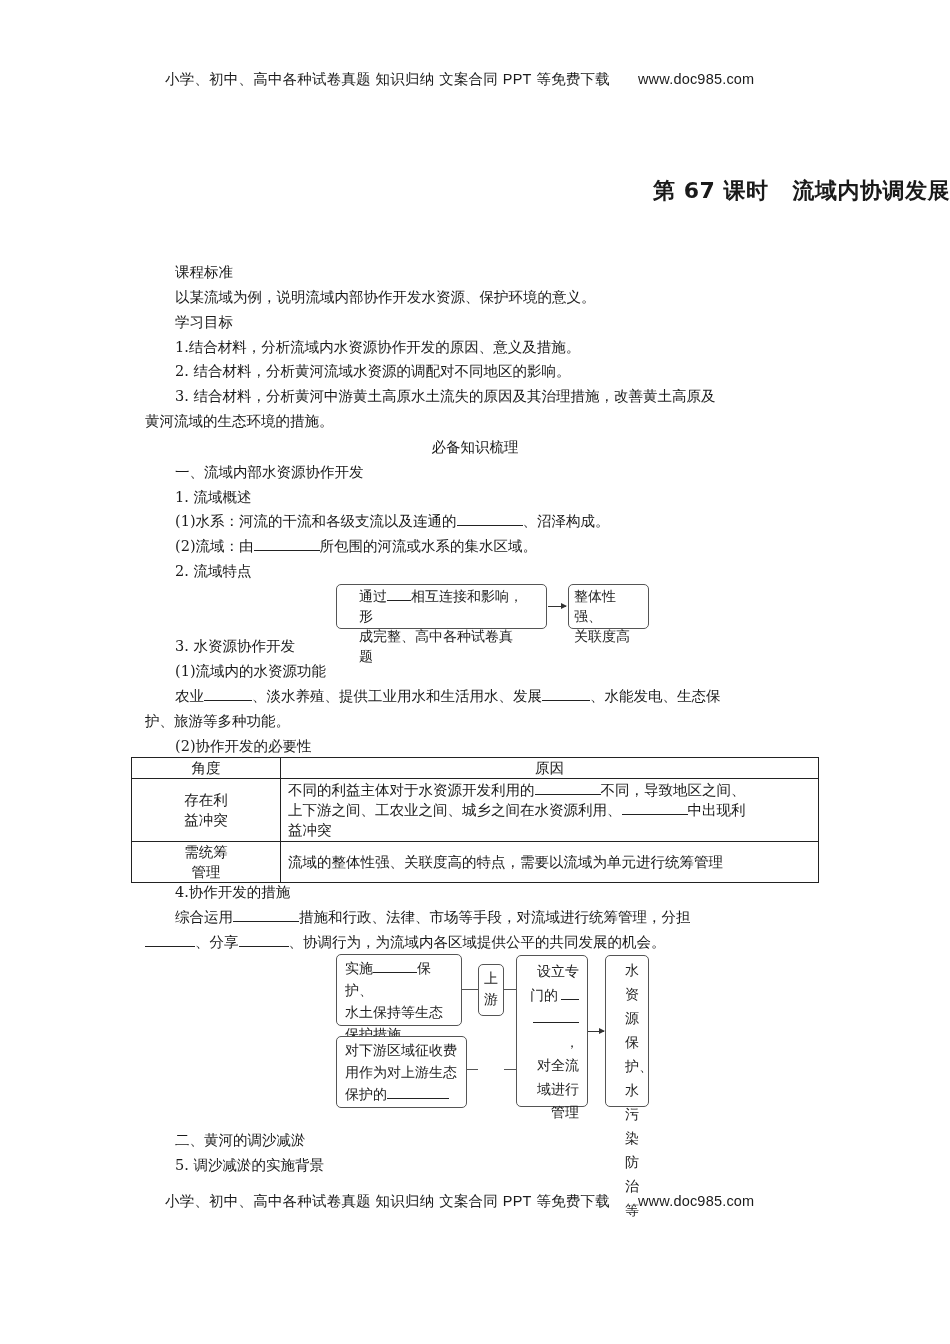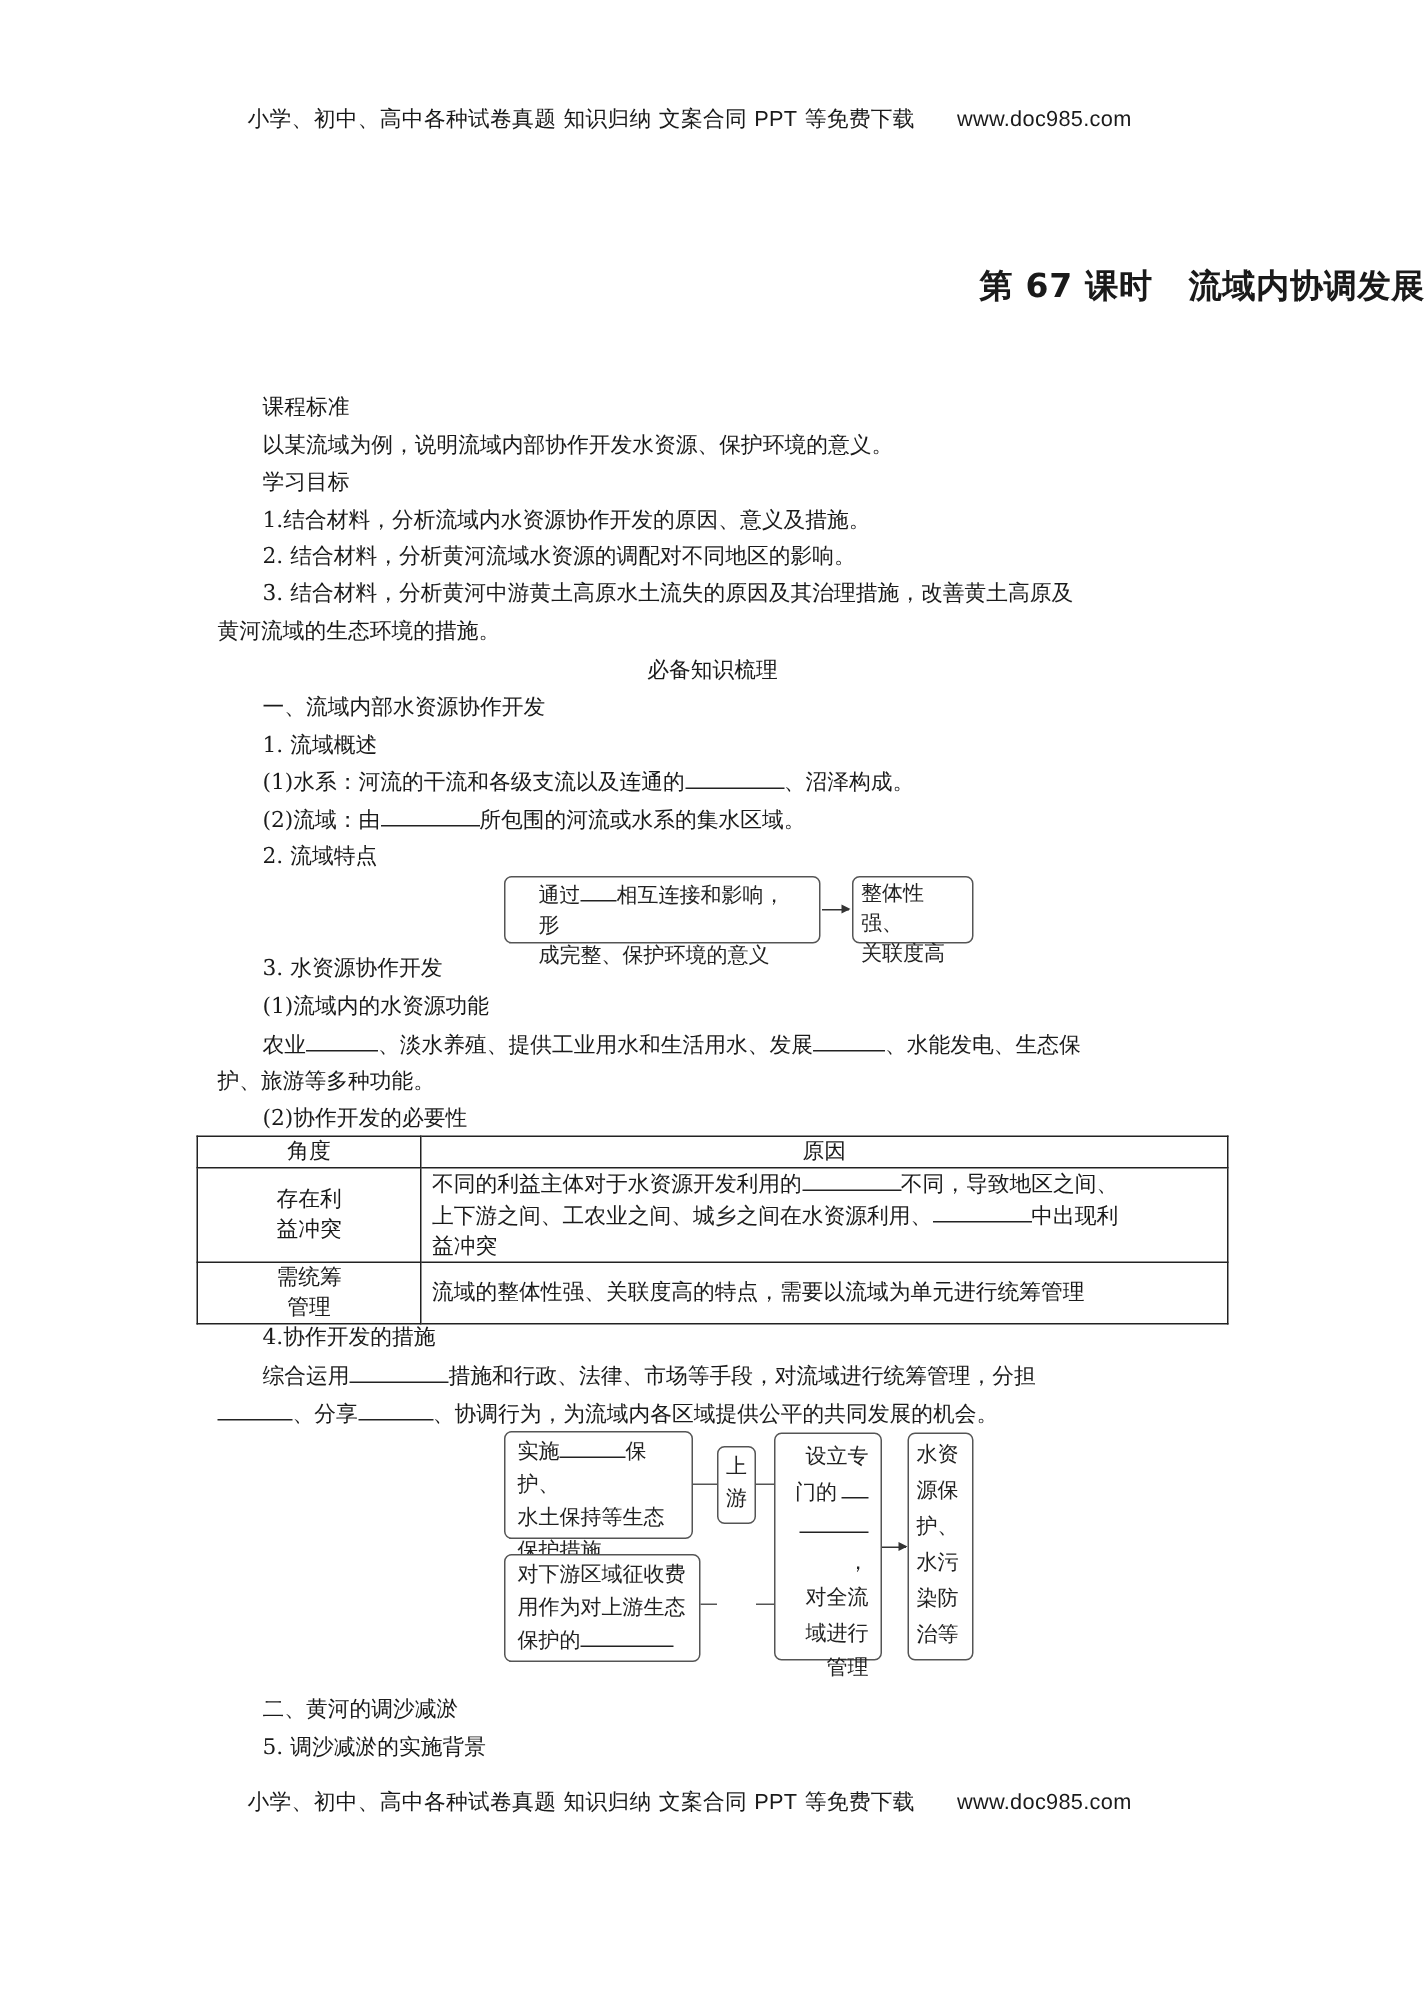--- a/index.html
+++ b/index.html
@@ -54,21 +54,21 @@
 <div class="abs line in1" style="top:511px;">
   <span>(1)水系：河流的干流和各级支流以及连通的</span><span class="blank" style="width:66px;"></span><span>、沼泽构成。</span>
 </div>
 <div class="abs line in1" style="top:536px;">
   <span>(2)流域：由</span><span class="blank" style="width:66px;"></span><span>所包围的河流或水系的集水区域。</span>
 </div>
 <div class="abs line in1" style="top:561px;">2.  流域特点</div>
 
 <div class="box" style="left:336px; top:584px; width:211px; height:45px; padding:1px 22px; line-height:20px;">
   <div><span>通过</span><span class="blank" style="width:24px;"></span><span>相互连接和影响，形</span></div>
-  <div>成完整、保护环境的意义</div>
+  <div>成完整、高中各种试卷真题</div>
 </div>
 <div class="arrow-h" style="left:548px; top:606px; width:18px;"></div>
 <div class="box" style="left:568px; top:584px; width:81px; height:45px; padding:1px 5px; line-height:20px;">
   <div>整体性强、</div>
   <div>关联度高</div>
 </div>
 
 <div class="abs line in1" style="top:636px;">3.  水资源协作开发</div>
 <div class="abs line in1" style="top:661px;">(1)流域内的水资源功能</div>
 <div class="abs line in1" style="top:686px;">
@@ -136,21 +136,21 @@
 
 <div class="box" style="left:516px; top:955px; width:72px; height:152px; padding:4px 8px; line-height:23.5px;text-align:right;">
   <div>设立专</div>
   <div><span>门的</span><span class="blank" style="width:18px; margin-left:3px;"></span></div>
   <div><span class="blank" style="width:46px;"></span><span>，</span></div>
   <div>对全流</div>
   <div>域进行</div>
   <div>管理</div>
 </div>
 <div class="arrow-h" style="left:588px; top:1031px; width:16px;"></div>
-<div class="box" style="left:605px; top:955px; width:44px; height:152px; padding:2px 5px; line-height:24px;">
+<div class="box" style="left:605px; top:955px; width:44px; height:152px; padding:2px 19px; line-height:24px;">
   <div>水资</div>
   <div>源保</div>
   <div>护、</div>
   <div>水污</div>
   <div>染防</div>
   <div>治等</div>
 </div>
 
 <div class="abs line in1" style="top:1130px;">二、黄河的调沙减淤</div>
 <div class="abs line in1" style="top:1155px;">5.  调沙减淤的实施背景</div>

